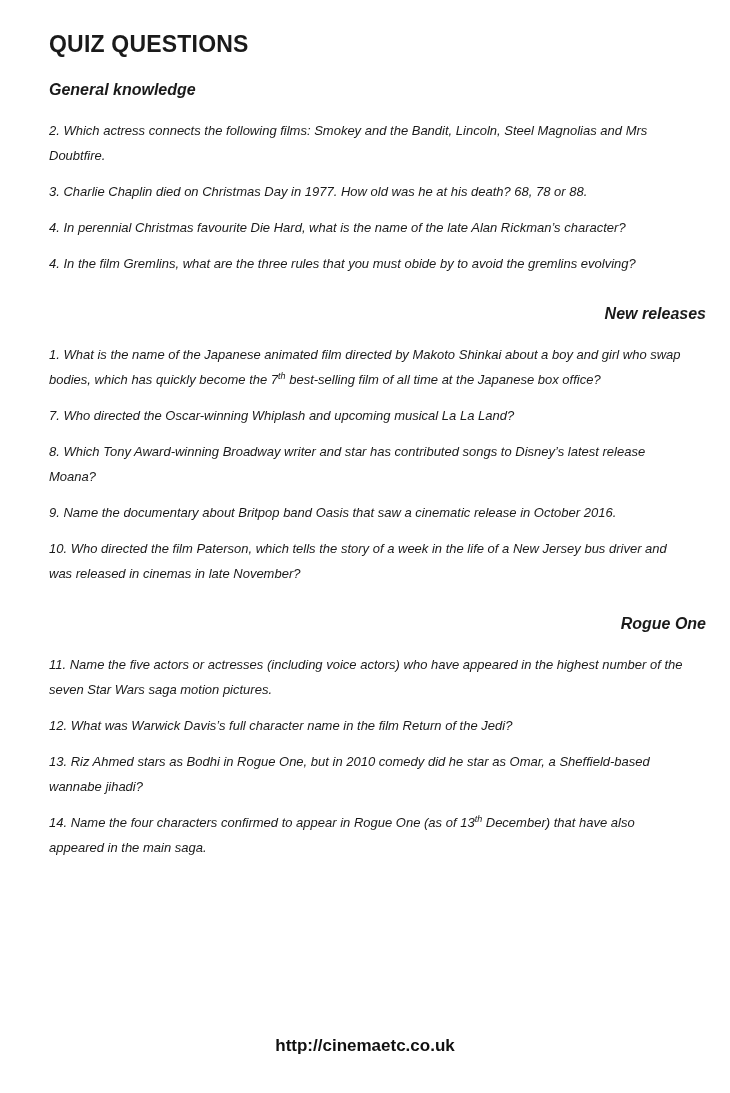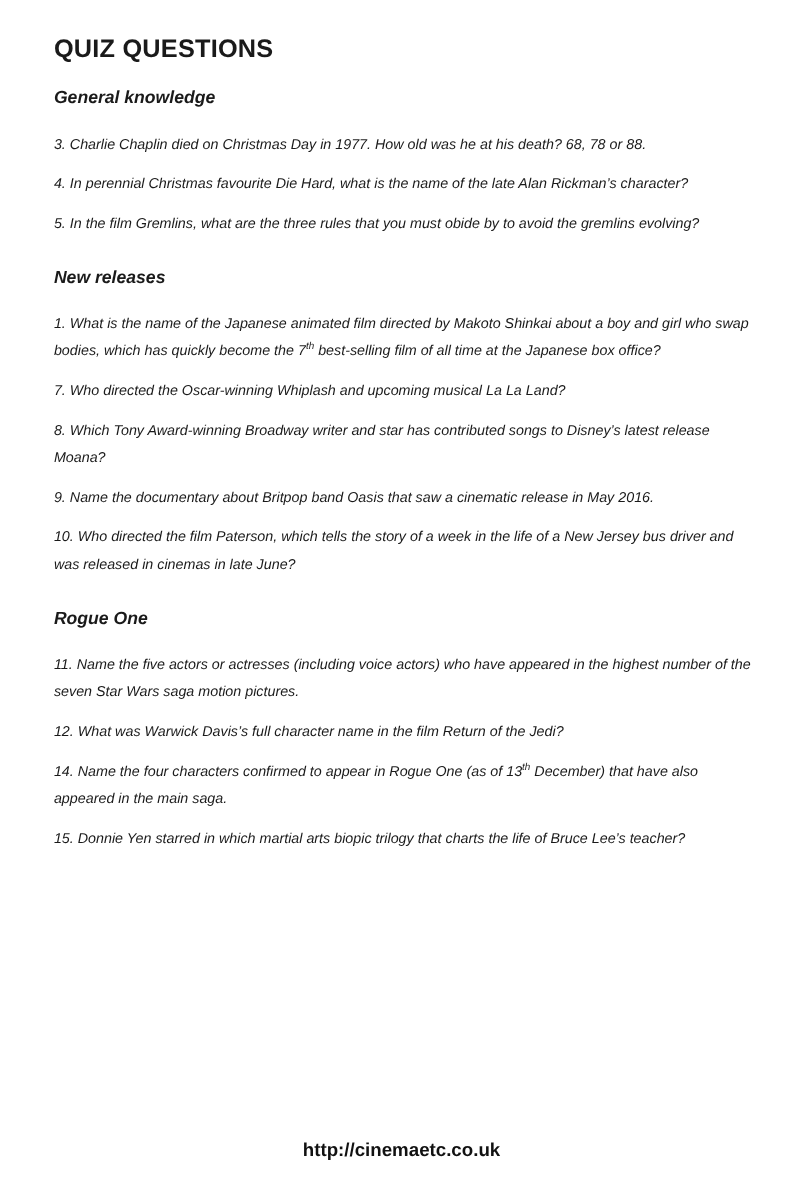--- a/index.html
+++ b/index.html
@@ -27,21 +27,21 @@
     margin: 0 0 22px 0;
     letter-spacing: 0.2px;
   }
   h2.section-heading {
     font-size: 16px;
     line-height: 20px;
     font-weight: 700;
     margin: 0 0 18px 0;
   }
   .section { margin: 0; font-style: italic; }
-  .section + .section h2.section-heading { margin-top: 28px; }
+  .section + .section h2.section-heading { margin-top: 28px; text-align: right; }
   p.q {
     font-size: 13px;
     line-height: 25px;
     margin: 0 0 11px 0;
     max-width: 636px;
   }
   p.q sup {
     font-size: 9px;
     line-height: 0;
     vertical-align: super;
@@ -59,37 +59,38 @@
 </style>
 </head>
 <body>
 
 <div class="page">
 
   <h1 class="doc-title">QUIZ QUESTIONS</h1>
 
   <div class="section">
     <h2 class="section-heading">General knowledge</h2>
+    <p class="q">2. Which actress connects the following films: Smokey and the Bandit, Lincoln, Steel Magnolias and Mrs Doubtfire.</p>
     <p class="q">3. Charlie Chaplin died on Christmas Day in 1977. How old was he at his death? 68, 78 or 88.</p>
     <p class="q">4. In perennial Christmas favourite Die Hard, what is the name of the late Alan Rickman’s character?</p>
-    <p class="q">5. In the film Gremlins, what are the three rules that you must obide by to avoid the gremlins evolving?</p>
+    <p class="q">4. In the film Gremlins, what are the three rules that you must obide by to avoid the gremlins evolving?</p>
   </div>
 
   <div class="section">
     <h2 class="section-heading">New releases</h2>
     <p class="q"><span>1. What is the name of the Japanese animated film directed by Makoto Shinkai about a boy and girl who swap bodies, which has quickly become the 7</span><sup>th</sup><span> best-selling film of all time at the Japanese box office?</span></p>
     <p class="q">7. Who directed the Oscar-winning Whiplash and upcoming musical La La Land?</p>
     <p class="q">8. Which Tony Award-winning Broadway writer and star has contributed songs to Disney’s latest release Moana?</p>
-    <p class="q">9. Name the documentary about Britpop band Oasis that saw a cinematic release in May 2016.</p>
-    <p class="q">10. Who directed the film Paterson, which tells the story of a week in the life of a New Jersey bus driver and was released in cinemas in late June?</p>
+    <p class="q">9. Name the documentary about Britpop band Oasis that saw a cinematic release in October 2016.</p>
+    <p class="q">10. Who directed the film Paterson, which tells the story of a week in the life of a New Jersey bus driver and was released in cinemas in late November?</p>
   </div>
 
   <div class="section">
     <h2 class="section-heading">Rogue One</h2>
     <p class="q">11. Name the five actors or actresses (including voice actors) who have appeared in the highest number of the seven Star Wars saga motion pictures.</p>
     <p class="q">12. What was Warwick Davis’s full character name in the film Return of the Jedi?</p>
+    <p class="q">13. Riz Ahmed stars as Bodhi in Rogue One, but in 2010 comedy did he star as Omar, a Sheffield-based wannabe jihadi?</p>
     <p class="q"><span>14. Name the four characters confirmed to appear in Rogue One (as of 13</span><sup>th</sup><span> December) that have also appeared in the main saga.</span></p>
-    <p class="q">15. Donnie Yen starred in which martial arts biopic trilogy that charts the life of Bruce Lee’s teacher?</p>
   </div>
 
   <div class="footer">http://cinemaetc.co.uk</div>
 
 </div>
 
 </body></html>

